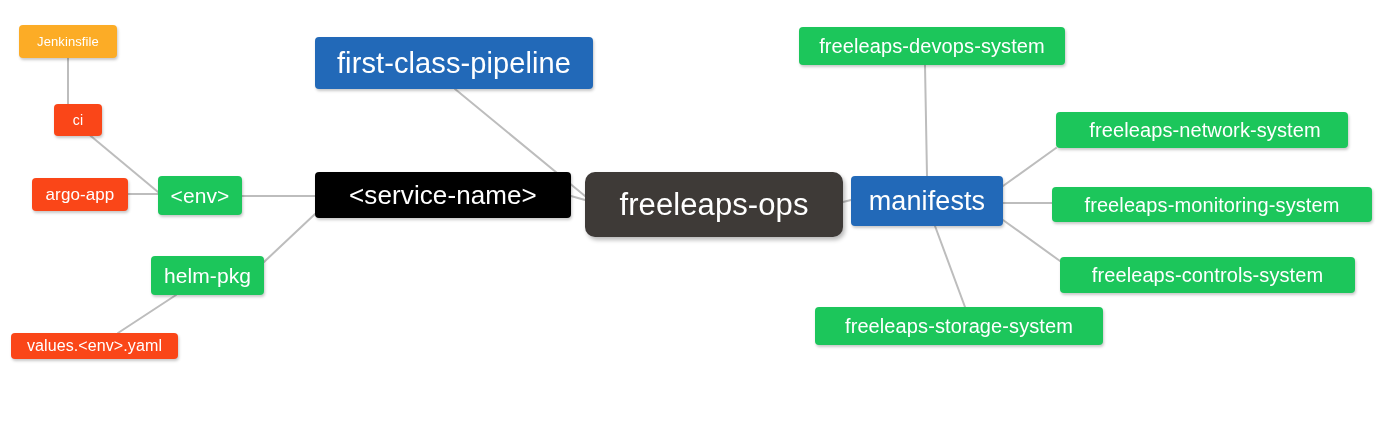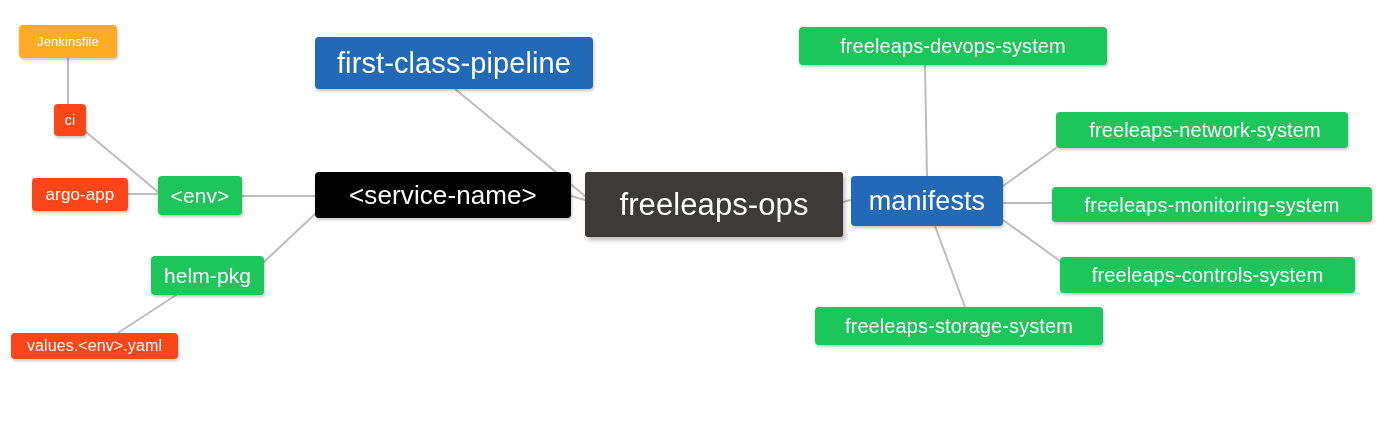--- a/index.html
+++ b/index.html
@@ -46,21 +46,21 @@
     border-radius: 4px;
     color: #ffffff;
     white-space: nowrap;
     line-height: 1;
     box-shadow: 1px 2px 3px rgba(0,0,0,0.22);
     letter-spacing: 0.1px;
     padding: 0 10px;
   }
 
   .node.root {
-    border-radius: 3px;
+    border-radius: 10px;
     box-shadow: 2px 3px 4px rgba(0,0,0,0.28);
   }
 
   .node-label {
     display: block;
   }
 </style>
 </head>
 <body>
 
@@ -100,30 +100,30 @@
       </div>
       <div class="node" style="left: 158px; top: 176px; width: 84px; height: 39px; background: rgb(28, 198, 91); font-size: 21px; align-items: center;">
         <span class="node-label">&lt;env&gt;</span>
       </div>
       <div class="node" style="left: 151px; top: 256px; width: 113px; height: 39px; background: rgb(28, 198, 91); font-size: 21px;">
         <span class="node-label">helm-pkg</span>
       </div>
       <div class="node" style="left: 19px; top: 25px; width: 98px; height: 33px; background: rgb(252, 172, 38); font-size: 13px;">
         <span class="node-label">Jenkinsfile</span>
       </div>
-      <div class="node" style="left: 54px; top: 104px; width: 32px; height: 32px; background: rgb(250, 70, 24); font-size: 14px;">
+      <div class="node" style="left: 54px; top: 104px; width: 48px; height: 32px; background: rgb(250, 70, 24); font-size: 14px;">
         <span class="node-label">ci</span>
       </div>
       <div class="node" style="left: 32px; top: 178px; width: 96px; height: 33px; background: rgb(250, 70, 24); font-size: 17px;">
         <span class="node-label">argo-app</span>
       </div>
       <div class="node" style="left: 11px; top: 333px; width: 167px; height: 26px; background: rgb(250, 70, 24); font-size: 16px;">
         <span class="node-label">values.&lt;env&gt;.yaml</span>
       </div>
-      <div class="node" style="left: 799px; top: 27px; width: 308px; height: 38px; background: rgb(28, 198, 91); font-size: 20px;">
+      <div class="node" style="left: 799px; top: 27px; width: 266px; height: 38px; background: rgb(28, 198, 91); font-size: 20px;">
         <span class="node-label">freeleaps-devops-system</span>
       </div>
       <div class="node" style="left: 1056px; top: 112px; width: 292px; height: 36px; background: rgb(28, 198, 91); font-size: 20px; padding-left: 16px;">
         <span class="node-label">freeleaps-network-system</span>
       </div>
       <div class="node" style="left: 1052px; top: 187px; width: 320px; height: 35px; background: rgb(28, 198, 91); font-size: 20px;">
         <span class="node-label">freeleaps-monitoring-system</span>
       </div>
       <div class="node" style="left: 1060px; top: 257px; width: 295px; height: 36px; background: rgb(28, 198, 91); font-size: 20px;">
         <span class="node-label">freeleaps-controls-system</span>

